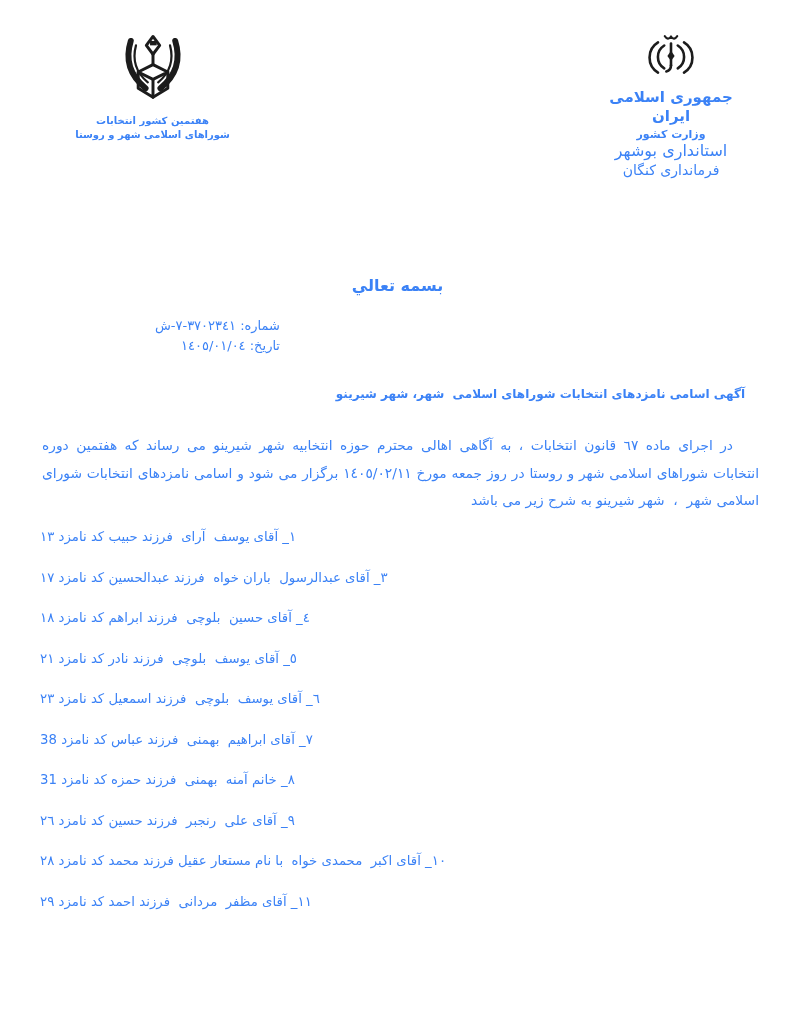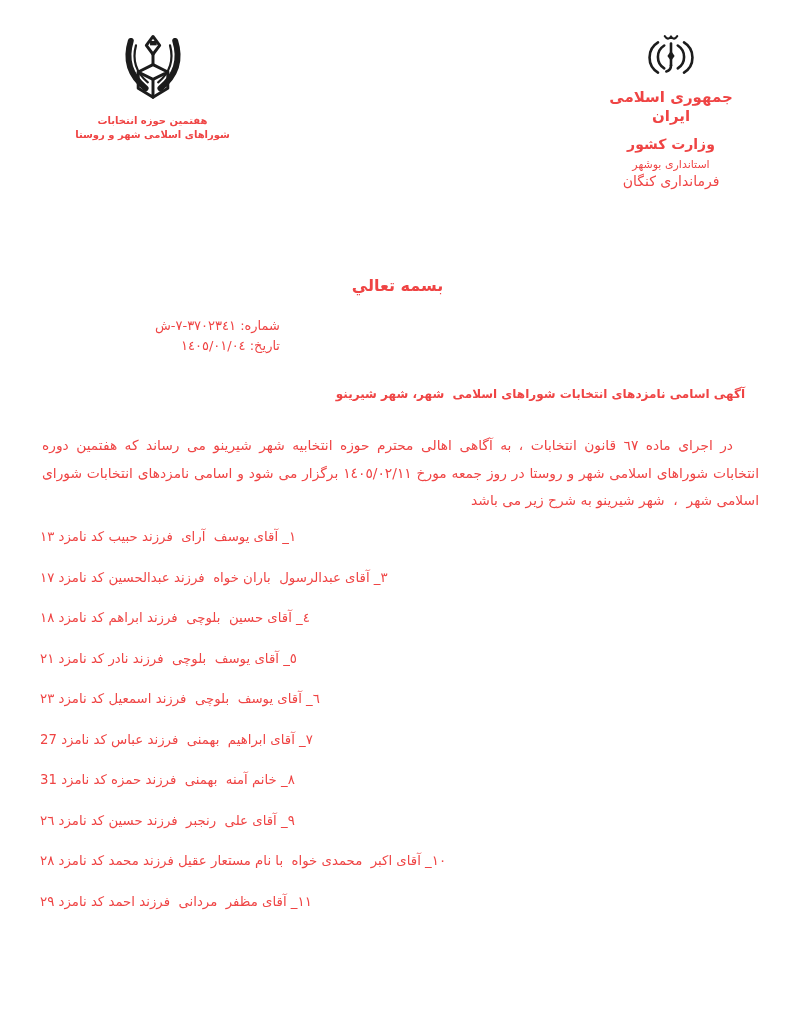--- a/index.html
+++ b/index.html
@@ -2,36 +2,36 @@
 <html lang="fa" dir="rtl"><head>
 <meta charset="utf-8">
 <style>
   * { margin:0; padding:0; box-sizing:border-box; }
   html,body { background:#e8e8e8; }
   .page {
     position:relative;
     width:801px; height:1024px;
     margin:0 auto;
     background:#ffffff;
-    color:#ef4444;
+    color:#3b82f6;
     font-family:"DejaVu Sans", sans-serif;
     direction:rtl;
     overflow:hidden;
     text-decoration:underline;
   }
 
   
   .header-right {
     position:absolute; top:30px; right:50px; width:160px;
     text-align:center; line-height:1.25;
   }
   .header-right .emblem { display:block; margin:0 auto 2px auto; }
   .hr-country  { font-size:15px; font-weight:700; }
-  .hr-ministry { font-size:14px; font-weight:700; margin-top:10px; }
-  .hr-province { font-size:11px; margin-top:5px; }
+  .hr-ministry { font-size:11px; font-weight:700; margin-top:2px; }
+  .hr-province { font-size:16px; }
   .hr-county   { font-size:14px; margin-top:1px; }
 
   
   .header-left {
     position:absolute; top:34px; left:70px; width:165px;
     text-align:center;
   }
   .header-left .logo { display:block; margin:0 auto 4px auto; }
   .hl-cap1 { font-size:10px; font-weight:700; line-height:14px; }
   .hl-cap2 { font-size:10px; font-weight:700; line-height:14px; }
@@ -106,21 +106,21 @@
 
         <path d="M50 2 L41 14 L50 26 L59 14 Z" stroke-width="4"></path>
 
         <path d="M30 50 L50 40 L70 50 L50 60 Z" stroke-width="4"></path>
         <path d="M30 50 V72 L50 84 V60" stroke-width="4"></path>
         <path d="M70 50 V72 L50 84" stroke-width="4"></path>
         <path d="M50 26 V40" stroke-width="4"></path>
       </g>
       <rect x="46" y="8" width="9" height="6" fill="#1c1c1c"></rect>
     </svg>
-    <div class="hl-cap1">هفتمین حوزه انتخابات</div>
+    <div class="hl-cap1">هفتمین کشور انتخابات</div>
     <div class="hl-cap2">شوراهای اسلامی شهر و روستا</div>
   </div>
 
   <div class="besmeleh">بسمه تعالي</div>
 
   <div class="meta">
     <div>شماره: ٣٧٠٢٣٤١-٧-ش</div>
     <div>تاریخ: ١٤٠٥/٠١/٠٤</div>
   </div>
 
@@ -131,20 +131,20 @@
     <div class="body-line">انتخابات شوراهای اسلامی شهر و روستا در روز جمعه  مورخ ١٤٠٥/٠٢/١١ برگزار می شود و اسامی نامزدهای انتخابات شورای</div>
     <div class="body-line last">اسلامی شهر  ،  شهر شیرینو به شرح زیر می باشد</div>
   </div>
 
   <div class="candidates">
     <div class="candidate">١_ آقای یوسف  آرای  فرزند حبیب کد نامزد ١٣</div>
     <div class="candidate">٣_ آقای عبدالرسول  باران خواه  فرزند عبدالحسین کد نامزد ١٧</div>
     <div class="candidate">٤_ آقای حسین  بلوچی  فرزند ابراهم کد نامزد ١٨</div>
     <div class="candidate">٥_ آقای یوسف  بلوچی  فرزند نادر کد نامزد ٢١</div>
     <div class="candidate">٦_ آقای یوسف  بلوچی  فرزند اسمعیل کد نامزد ٢٣</div>
-    <div class="candidate">٧_ آقای ابراهیم  بهمنی  فرزند عباس کد نامزد 27</div>
+    <div class="candidate">٧_ آقای ابراهیم  بهمنی  فرزند عباس کد نامزد 38</div>
     <div class="candidate">٨_ خانم آمنه  بهمنی  فرزند حمزه کد نامزد 31</div>
     <div class="candidate">٩_ آقای علی  رنجبر  فرزند حسین کد نامزد ٢٦</div>
     <div class="candidate">١٠_ آقای اکبر  محمدی خواه  با نام مستعار عقیل فرزند محمد کد نامزد ٢٨</div>
     <div class="candidate">١١_ آقای مظفر  مردانی  فرزند احمد کد نامزد ٢٩</div>
   </div>
 
 </div>
 
 </body></html>

